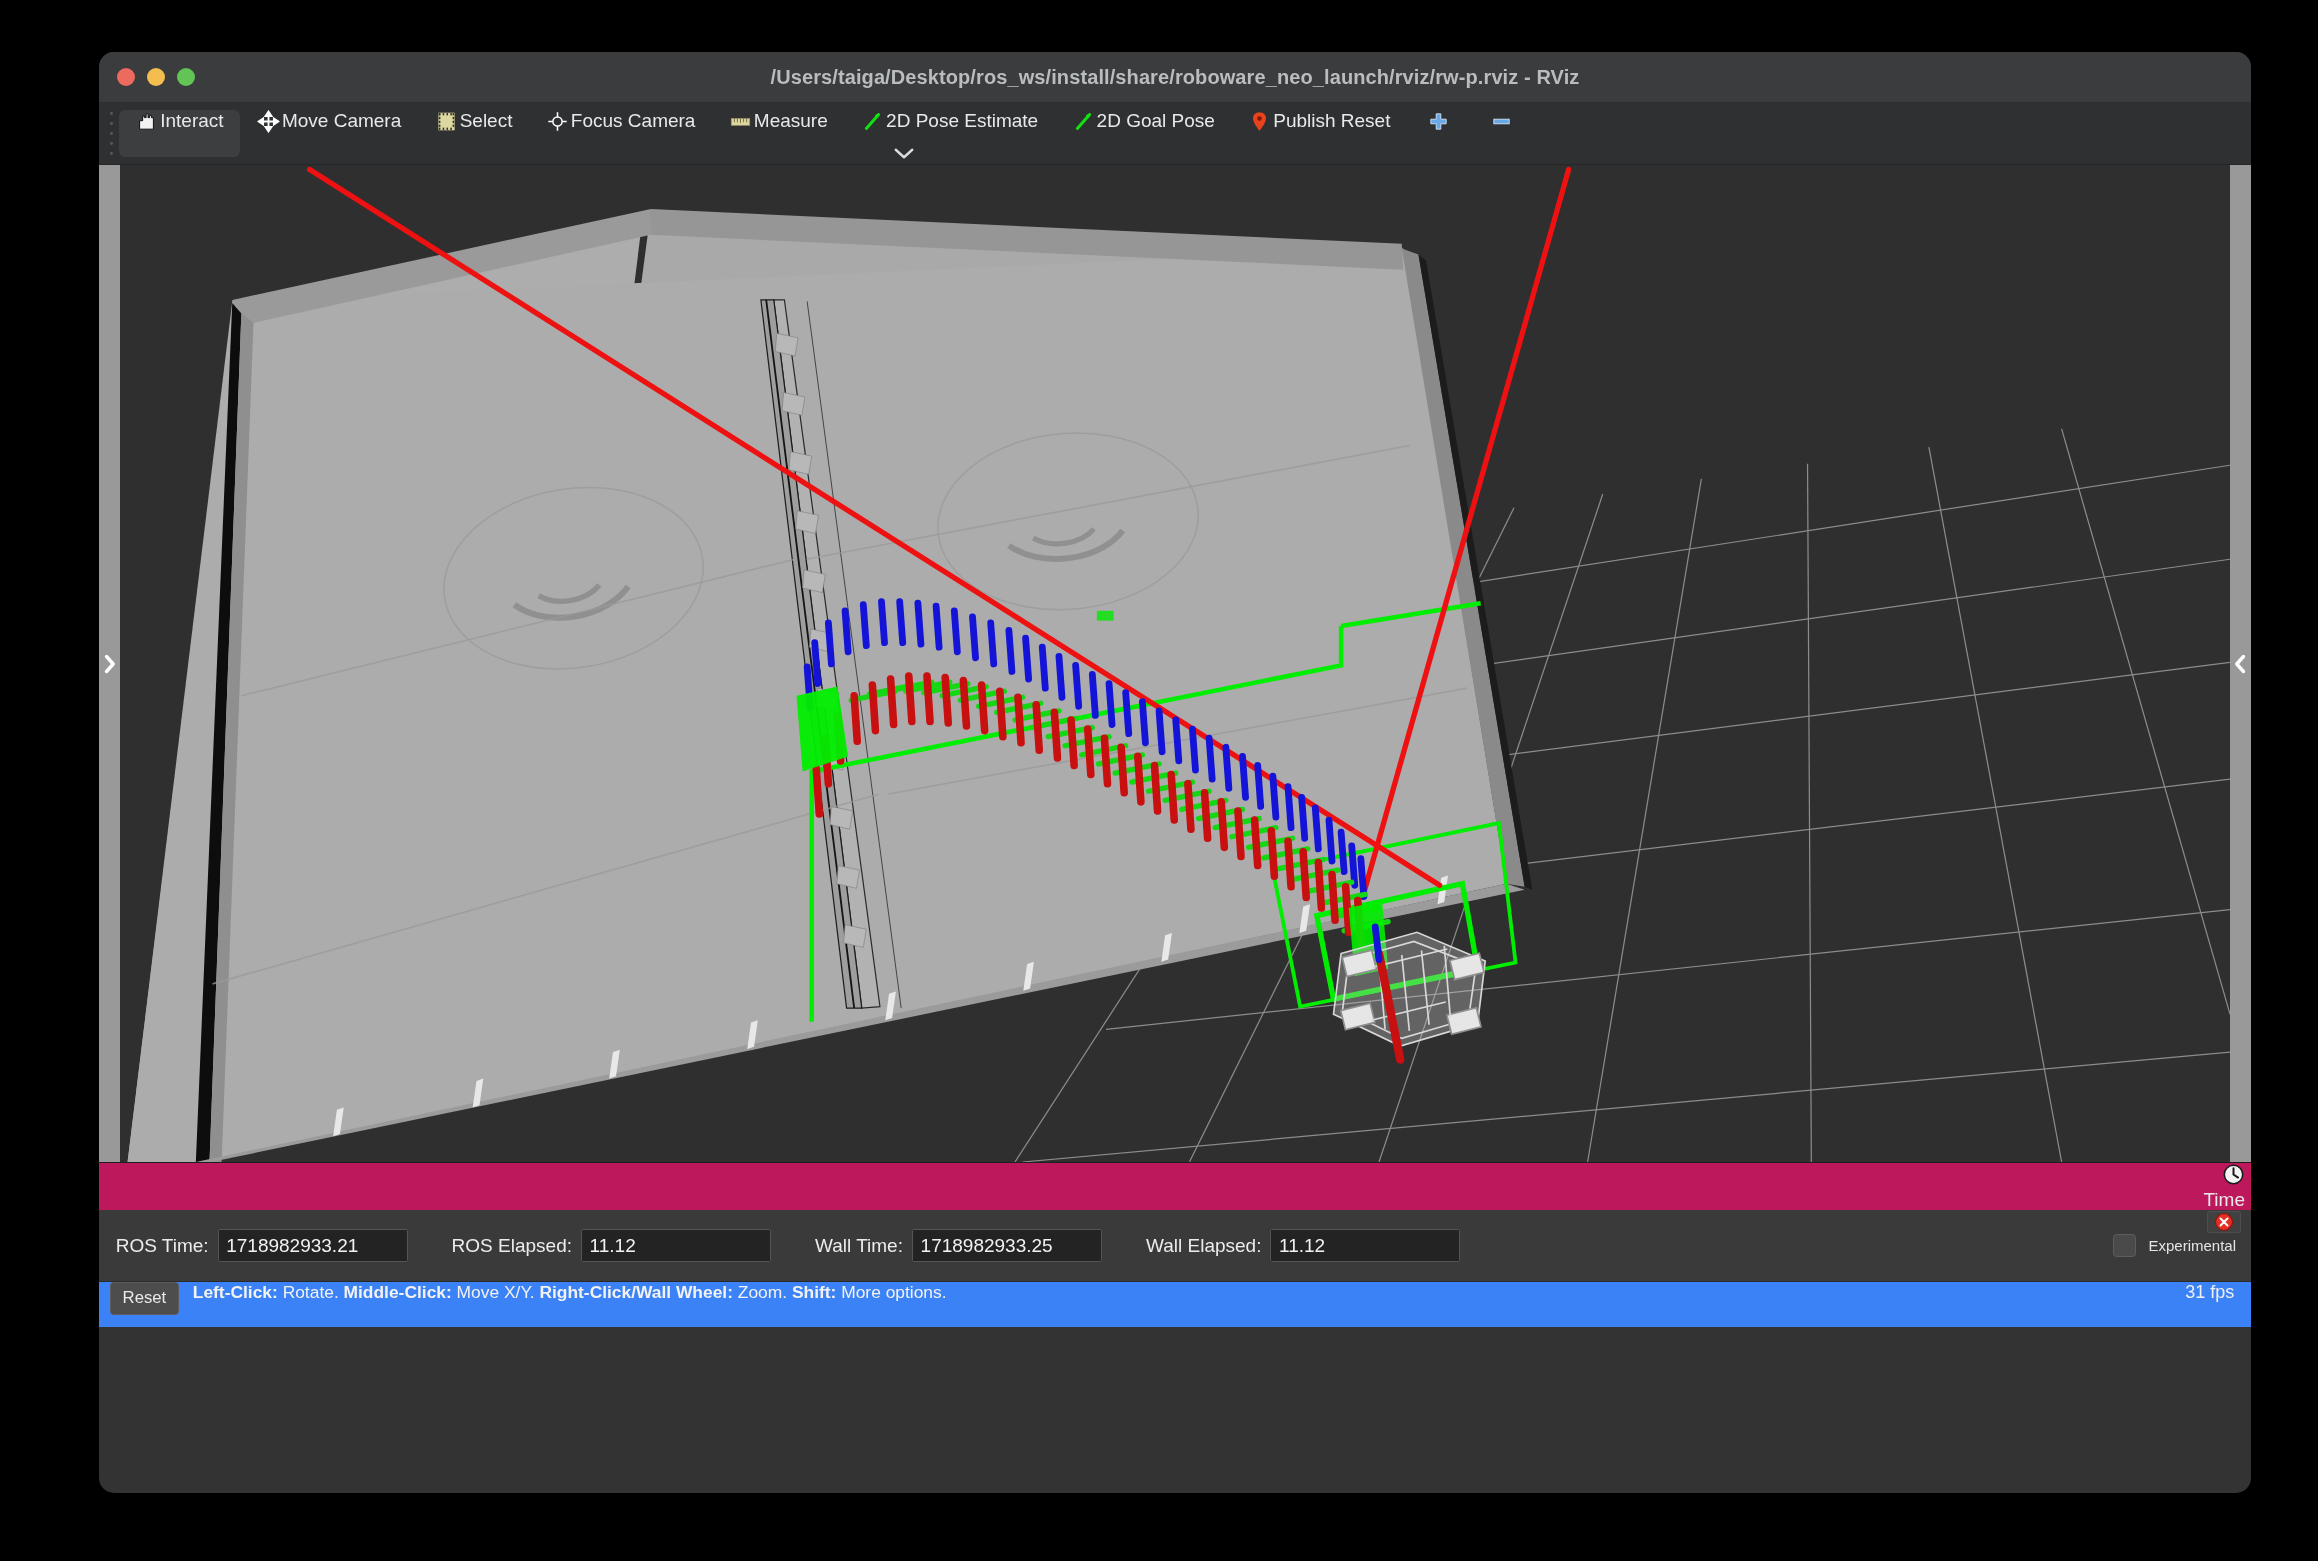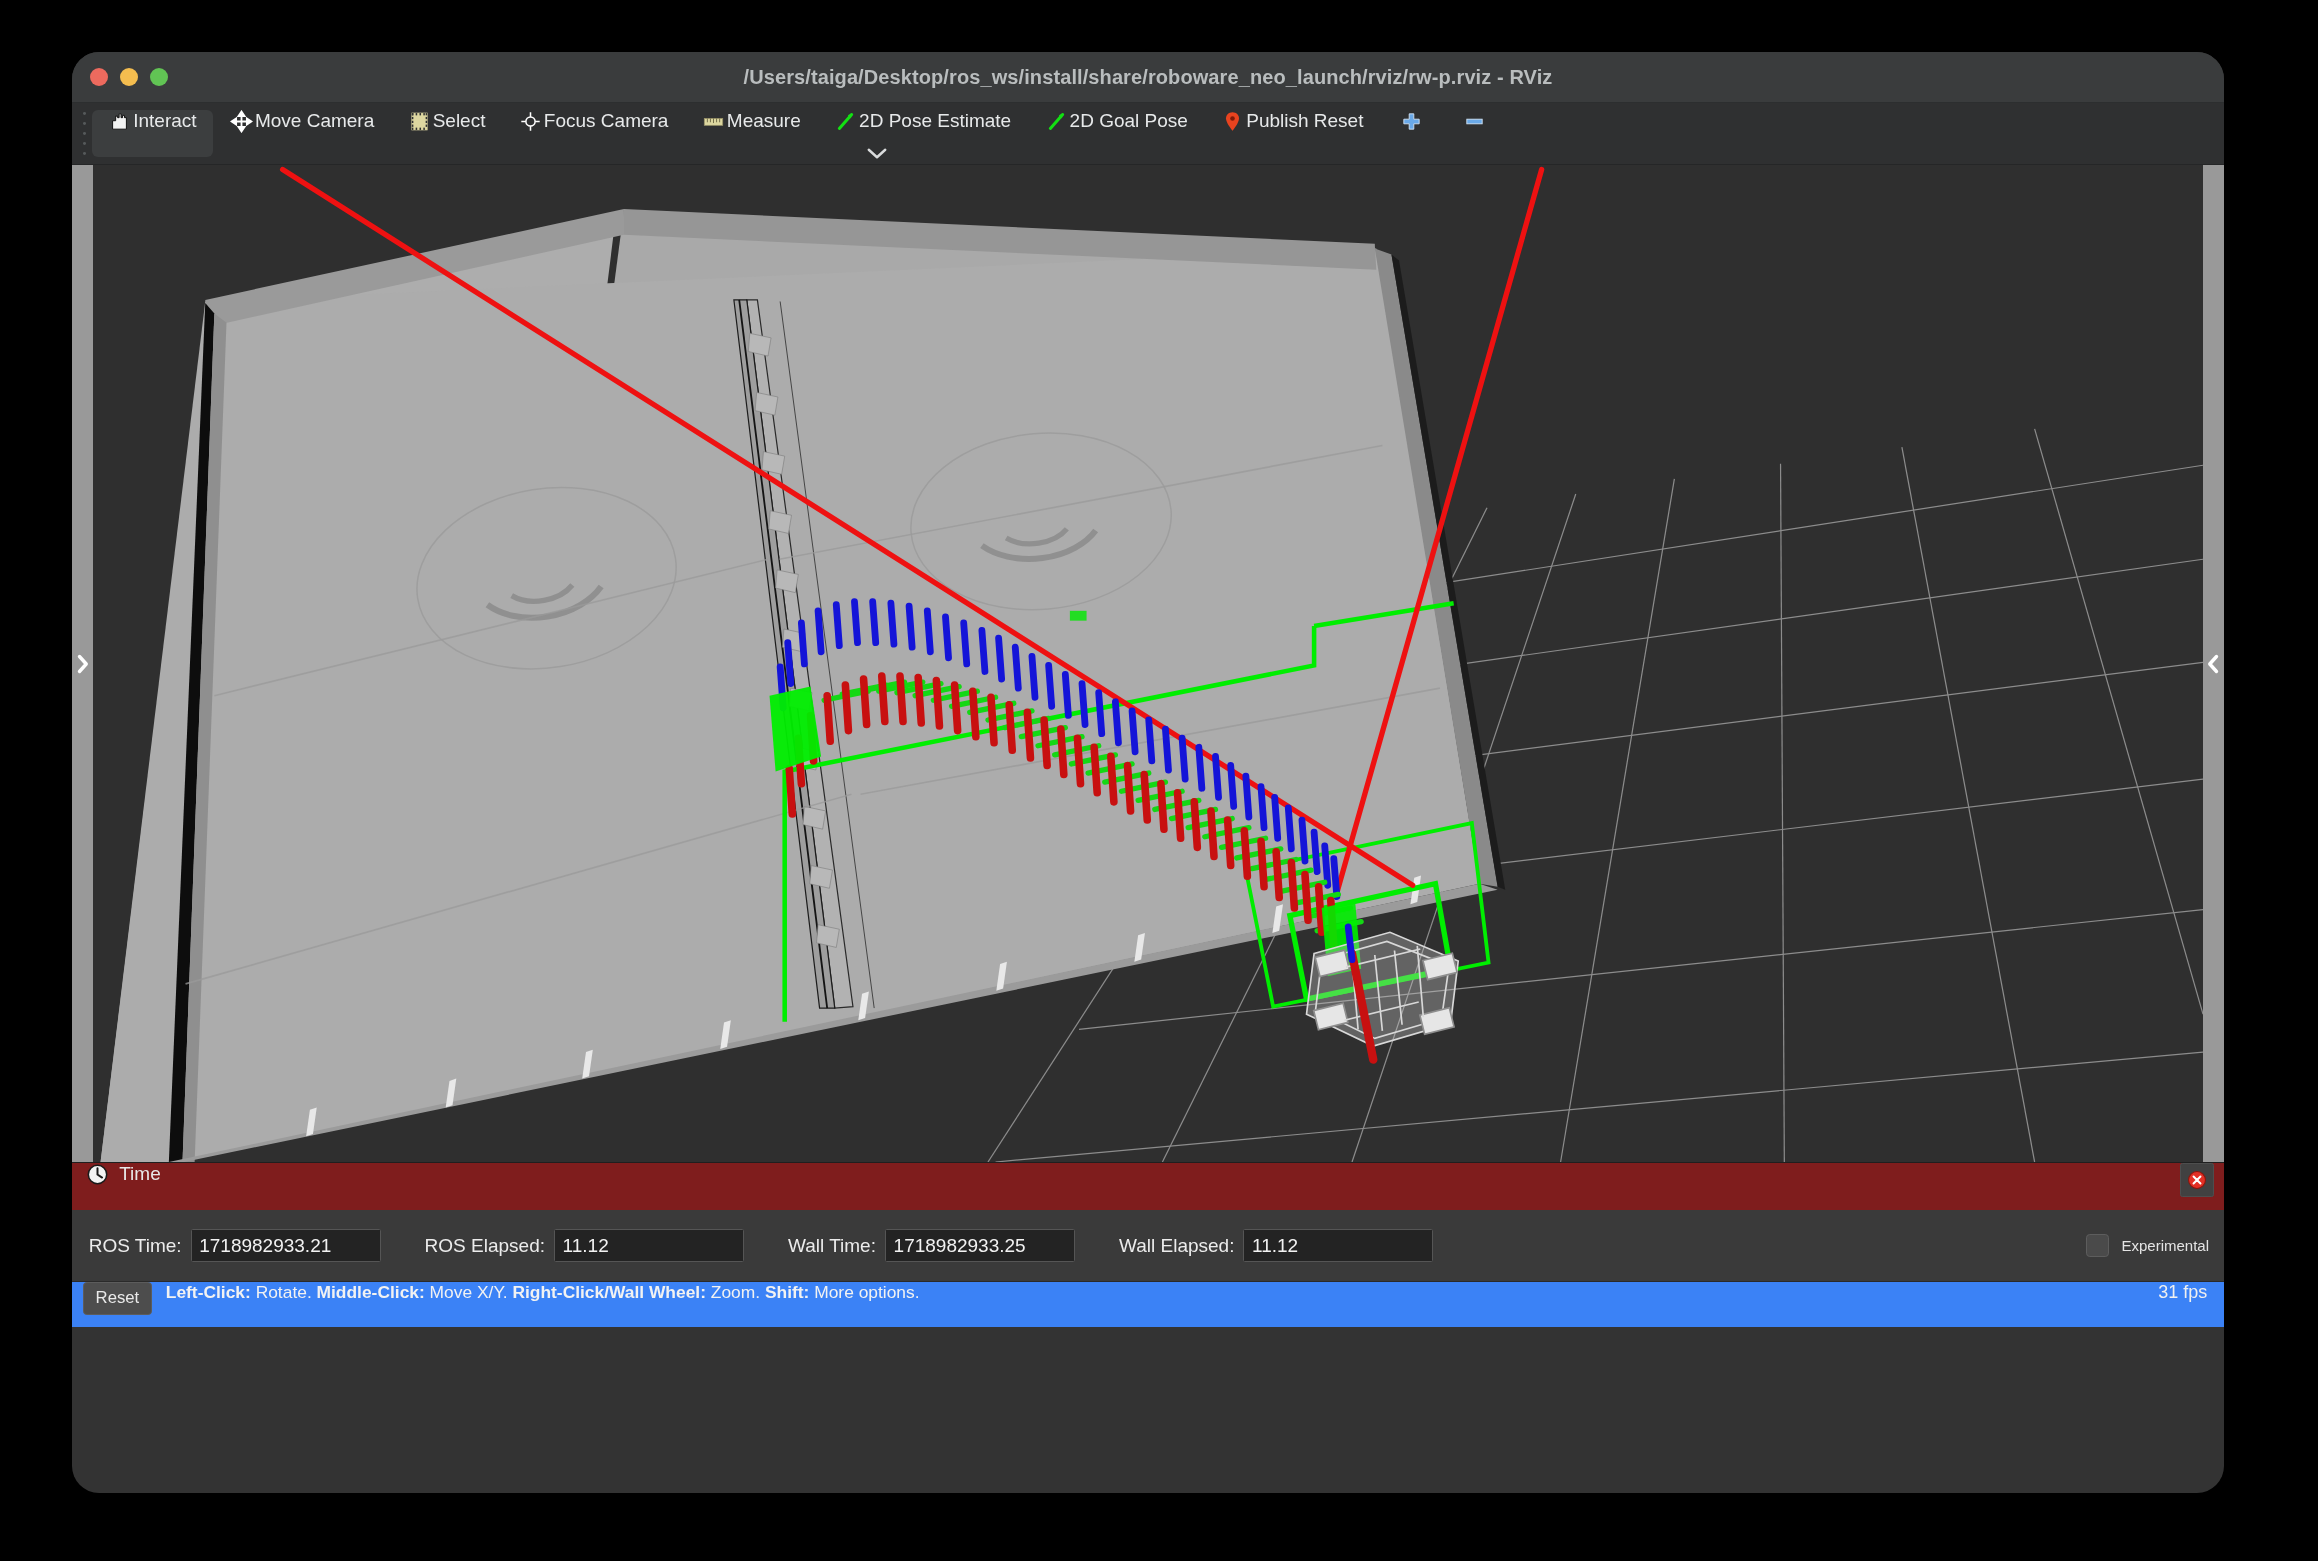--- a/index.html
+++ b/index.html
@@ -11,24 +11,24 @@
   }
   #root {
     position: relative;
     width: 2319px; height: 1562px;
     background: #000000;
   }
 
   
   #window {
     position: absolute;
-    left: 72px; top: 52px;
+    left: 99px; top: 52px;
     width: 2152px; height: 1441px;
     background: #333333;
-    border-radius: 27px;
+    border-radius: 15px;
     overflow: hidden;
     box-shadow: 0 7.6px 30px rgba(0,0,0,0.6);
   }
 
   
   #titlebar {
     position: relative;
     height: 50px;
     background: #3a3c3d;
     border-bottom: 0.8px solid #2c2e2f;
@@ -121,24 +121,25 @@
     flex: 1 1 auto;
     background: #2f2f2f;
     overflow: hidden;
   }
   #viewport svg { display: block; width: 100%; height: 100%; }
 
   
   #timepanel { background: #3a3a3a; }
   #time-header {
     height: 47px;
-    background: #7f1d1d;
-    display: flex; align-items: flex-start;
+    background: #be185d;
+    display: flex; align-items: flex-end;
     padding: 0 6px 0 13.6px;
     border-top: 0.8px solid #1f1f1f;
+    flex-direction: column;
   }
   #time-header .ttl {
     color: #e8e8e8; font-size: 19px; margin-left: 10.6px;
   }
   #time-close {
     margin-left: auto;
     width: 32px; height: 32px;
     background: #414141;
     border: 0.8px solid #4e4e4e;
     border-radius: 2.3px;

